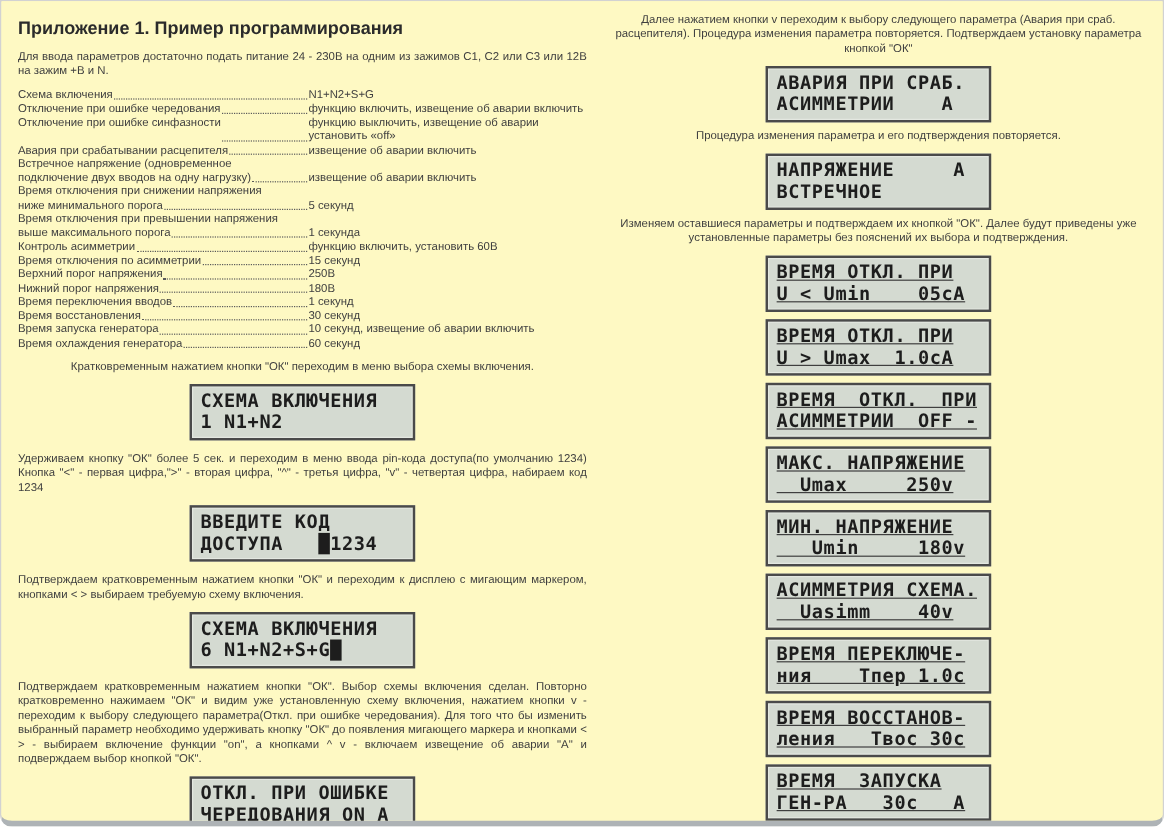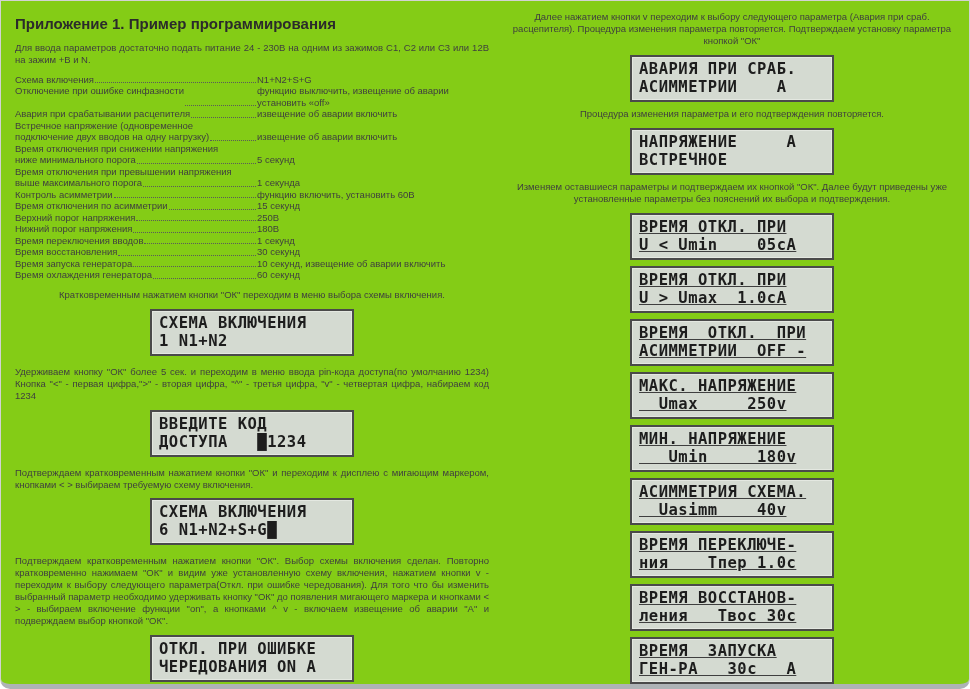--- a/index.html
+++ b/index.html
@@ -1,20 +1,20 @@
 <!DOCTYPE html>
 <html><head>
 <meta charset="utf-8">
 <style>
   html,body{margin:0;padding:0;background:#ffffff;}
   .page{
     position:relative;
     width:970px;height:689px;
     box-sizing:border-box;
-    background:#84cc16;
+    background:#fef9c3;
     border:1px solid #d2d2d2;
     border-bottom:5px solid #aeb3b6;
     border-radius:0 0 10px 10px;
     overflow:hidden;
     font-family:"Liberation Sans", sans-serif;
     color:#3f3f3f;
     display:flex;
     gap:18px;
     padding:10px 12px 6px 14px;
   }
@@ -38,21 +38,21 @@
   .srow{display:flex;align-items:baseline;}
   .slabel{white-space:nowrap;flex:0 0 auto;}
   .sdots{
     flex:1 1 auto;min-width:6px;
     border-bottom:1px dotted #5a5a5a;
     align-self:flex-end;margin:0 1px 2px 1px;
   }
   .sval{width:232px;flex:0 0 auto;}
   
   .lcd{
-    width:204px;
+    width:188px;
     margin:4px auto 10px auto;
     background:#d4dad1;
     border:2px solid #4a4a4a;
     box-shadow:inset 0 0 0 1px #e4e8e1;
     padding:3px 7px 4px 7px;
     box-sizing:border-box;
   }
   .lcd-line{
     font-family:"DejaVu Sans Mono", monospace;
     font-weight:bold;
@@ -81,20 +81,28 @@
 
         <div class="srow">
             <span class="slabel">Схема включения</span>
             <span class="sdots"></span>
             <span class="sval">N1+N2+S+G</span>
           </div>
       </div>
       <div class="sentry">
 
         <div class="srow">
+            <span class="slabel">Отключение при ошибке чередования</span>
+            <span class="sdots"></span>
+            <span class="sval">функцию включить, извещение об аварии включить</span>
+          </div>
+      </div>
+      <div class="sentry">
+
+        <div class="srow">
             <span class="slabel">Отключение при ошибке синфазности</span>
             <span class="sdots"></span>
             <span class="sval">функцию выключить, извещение об аварии установить «off»</span>
           </div>
       </div>
       <div class="sentry">
 
         <div class="srow">
             <span class="slabel">Авария при срабатывании расцепителя</span>
             <span class="sdots"></span>

